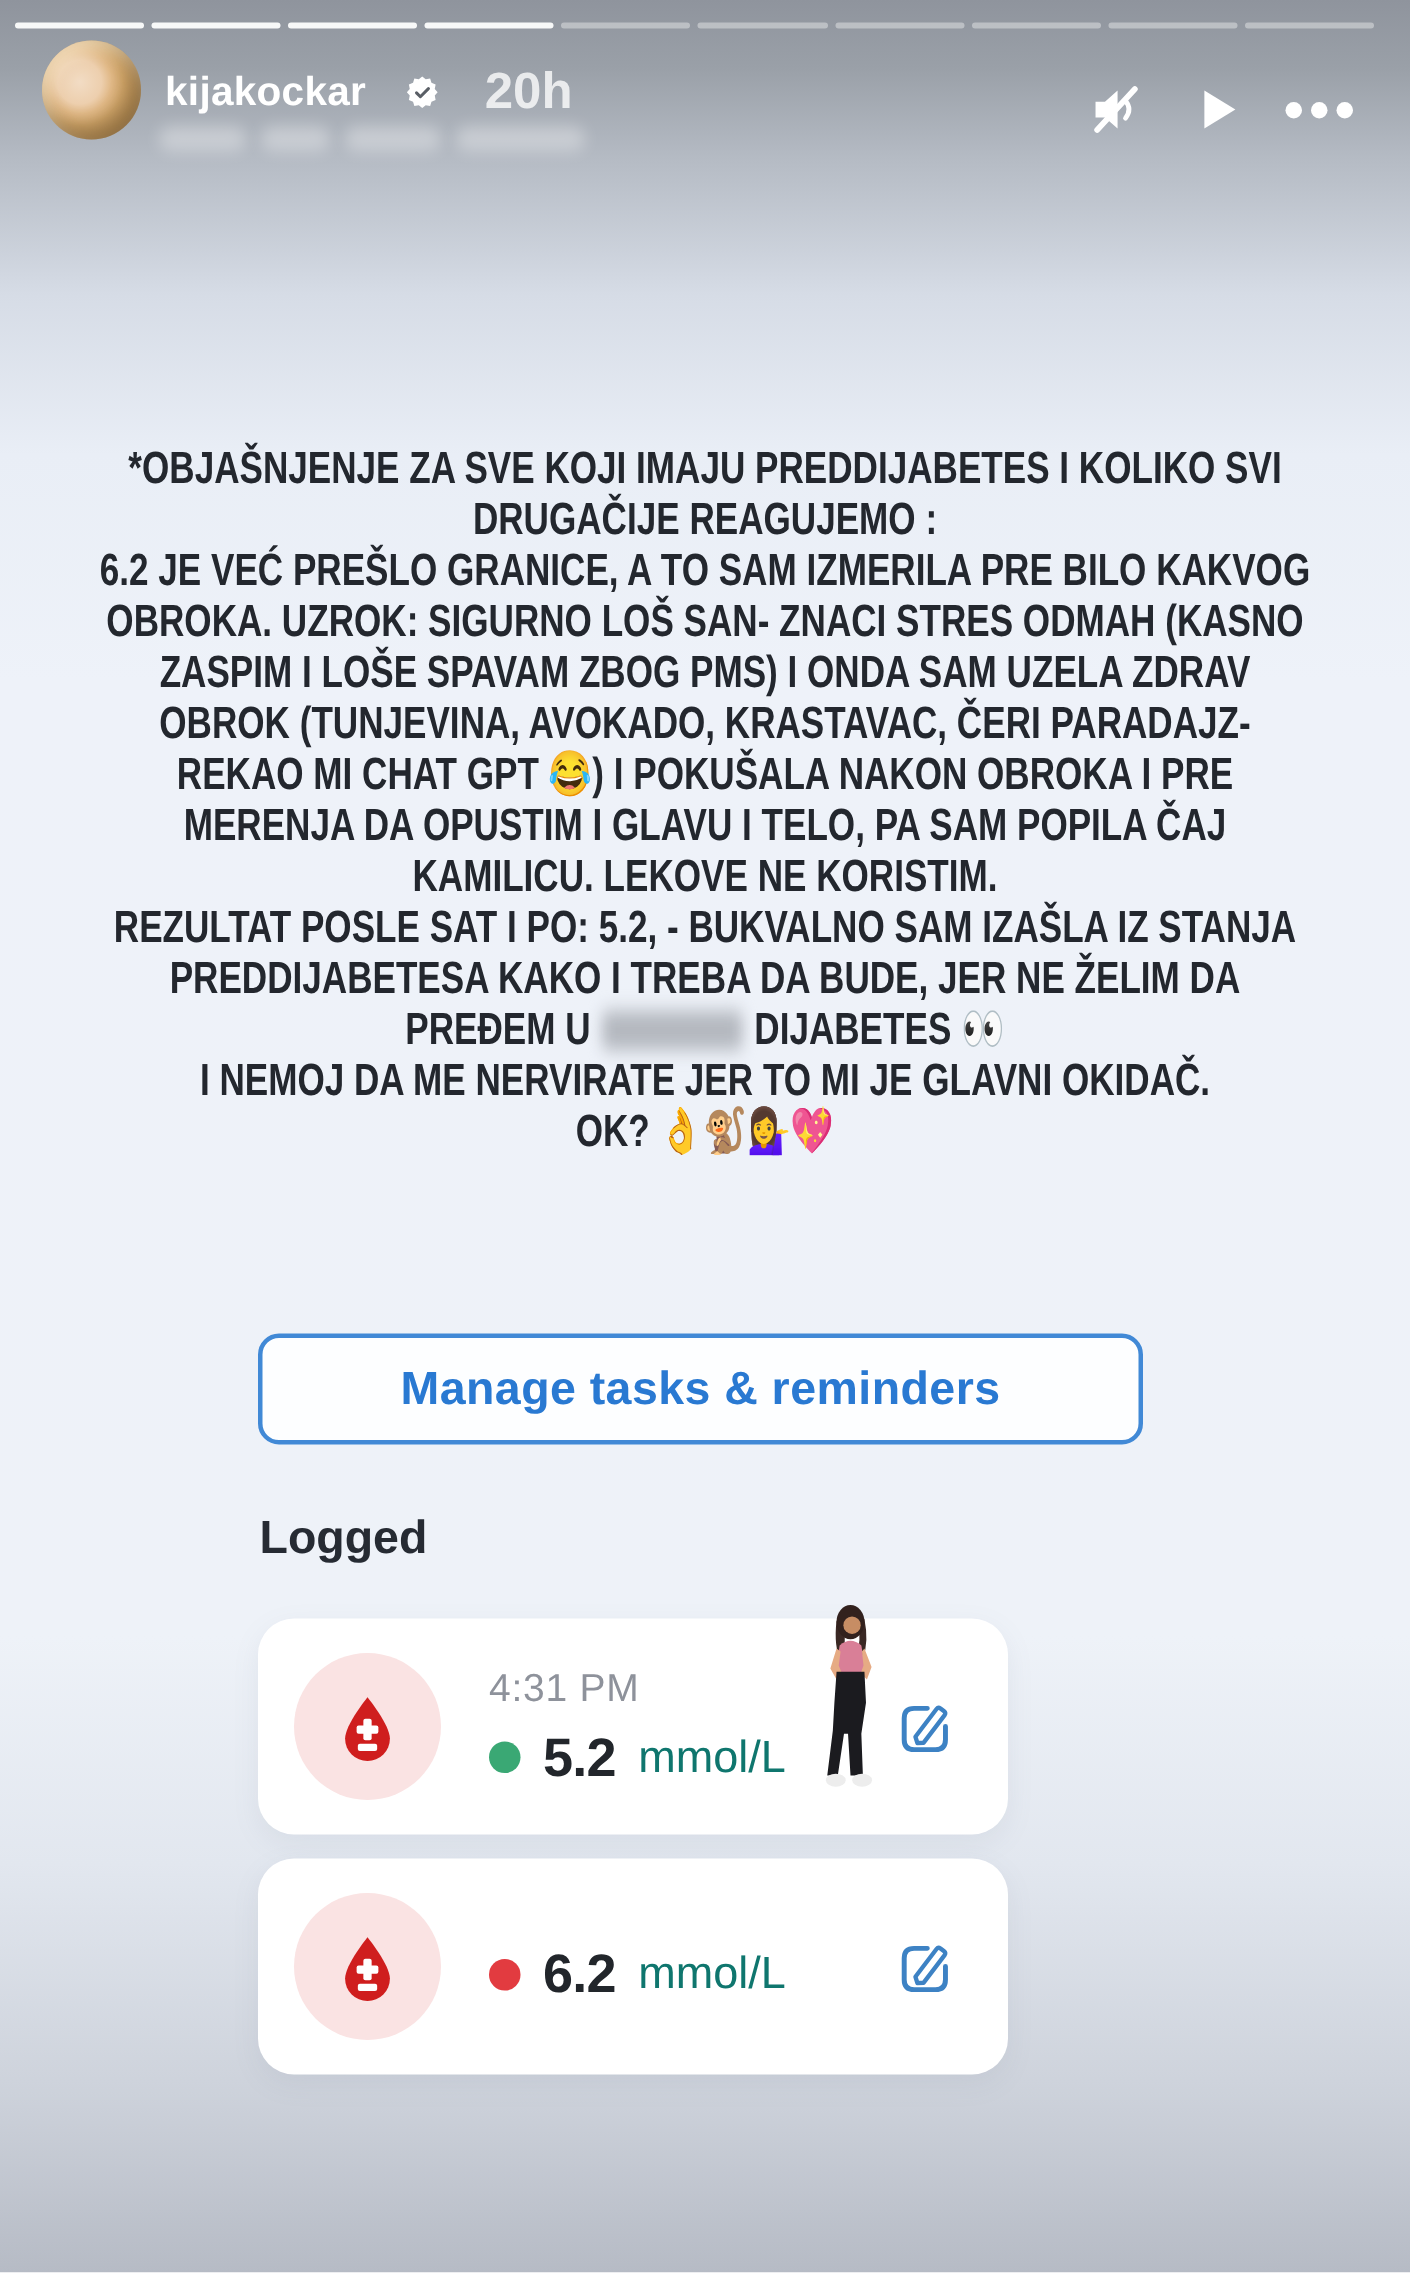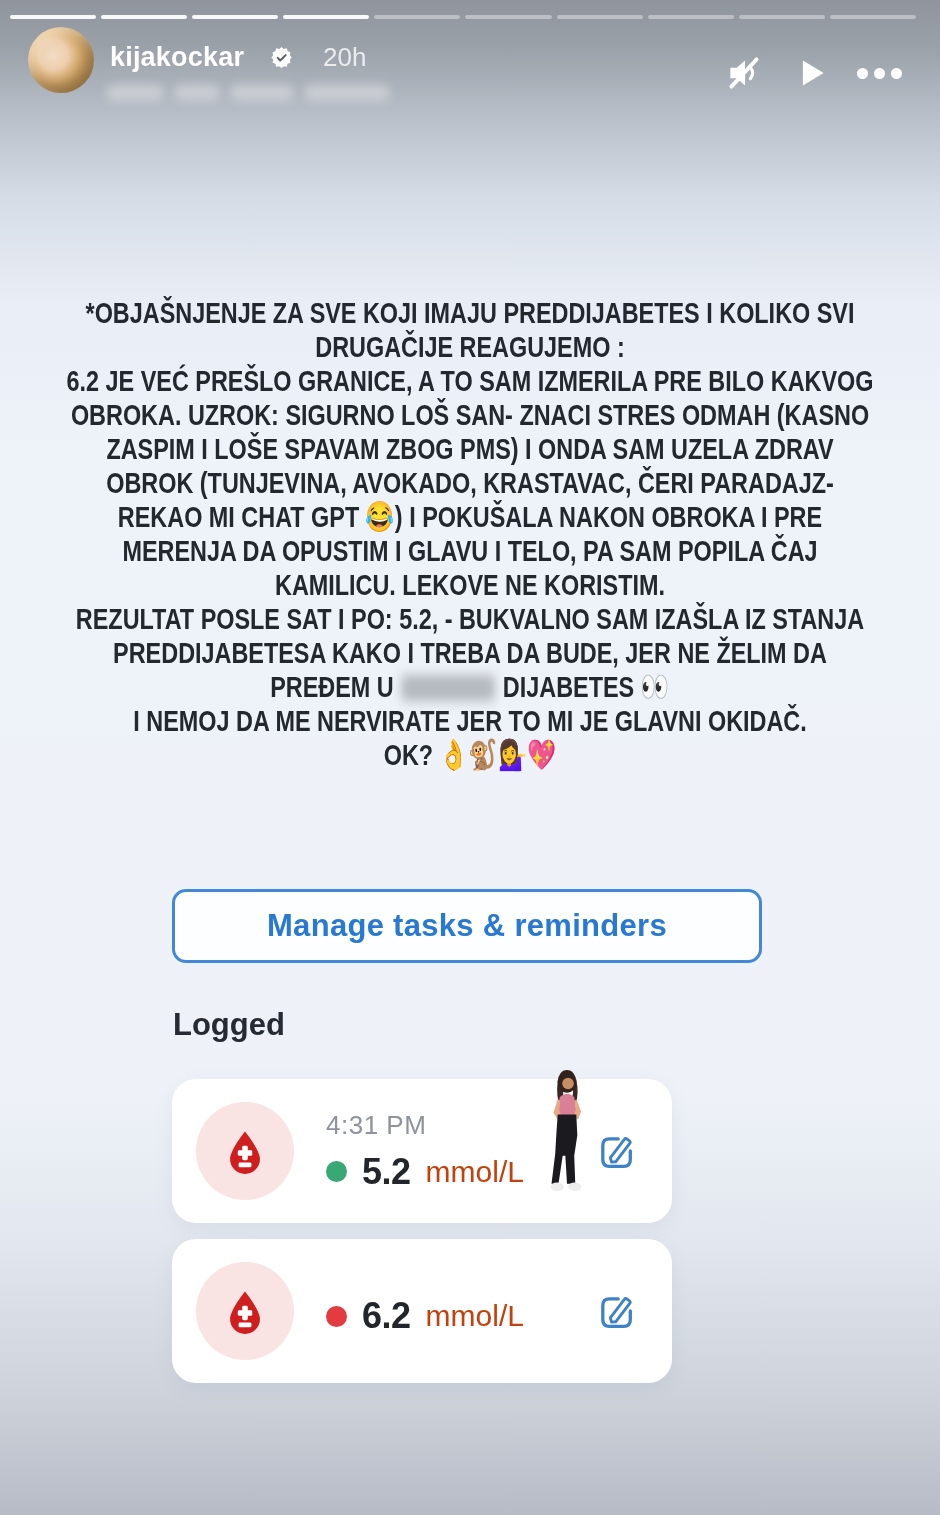--- a/index.html
+++ b/index.html
@@ -22,21 +22,21 @@
   
   .avatar{
     position:absolute; left:28px; top:27px; width:66px; height:66px; border-radius:50%;
     background:
       radial-gradient(circle at 38% 42%, #f2dcc4 0%, #edcfae 26%, #e0b886 38%, #cda266 52%, #b98f55 68%, #a07c4c 85%, #8d6f46 100%);
     box-shadow: inset -6px -8px 12px rgba(90,70,40,.35), inset 4px 6px 10px rgba(255,245,225,.55);
   }
   .head-row{ position:absolute; left:110px; top:42px; display:flex; align-items:center; gap:26px; }
   .username{ color:#ffffff; font-size:27px; font-weight:700; letter-spacing:.2px; }
   .badge{ width:23px; height:23px; display:inline-block; }
-  .timestamp{ color:rgba(255,255,255,.78); font-size:26px; font-weight:400; margin-left:4px; }
+  .timestamp{ color:rgba(255,255,255,.78); font-size:34px; font-weight:700; margin-left:4px; }
   .blur-row{ position:absolute; left:106px; top:84px; display:flex; gap:10px; }
   .blur-row .pill{ height:17px; border-radius:8px; background:rgba(255,255,255,.32); filter:blur(5px); }
 
   .controls{ position:absolute; top:52px; right:38px; display:flex; align-items:center; gap:28px; }
   .ctl{ display:flex; align-items:center; justify-content:center; }
   .dots{ display:flex; gap:6px; align-items:center; }
   .dots i{ width:11px; height:11px; border-radius:50%; background:#fff; display:block; }
 
   
   .story-text{
@@ -72,21 +72,21 @@
   .card.c1{ top:1079px; } .card.c2{ top:1239px; }
   .drop-badge{
     width:98px; height:98px; border-radius:50%; background:#fae3e3;
     display:flex; align-items:center; justify-content:center; flex:0 0 auto;
   }
   .entry-info{ margin-left:32px; display:flex; flex-direction:column; justify-content:center; }
   .entry-time{ font-size:26px; color:#8e929b; font-weight:500; letter-spacing:.5px; }
   .value-row{ display:flex; align-items:center; gap:15px; margin-top:10px; }
   .status-dot{ width:21px; height:21px; border-radius:50%; }
   .entry-value{ font-size:36px; font-weight:800; color:#22262b; letter-spacing:-.5px; }
-  .entry-unit{ font-size:30px; font-weight:500; color:#c2410c; }
+  .entry-unit{ font-size:30px; font-weight:500; color:#0f766e; }
   .edit-btn{ position:absolute; right:34px; top:50%; transform:translateY(-50%); width:44px; height:44px; cursor:pointer; }
 
   .walker{ position:absolute; left:541px; top:1068px; width:52px; height:126px; z-index:3; }
 </style>
 </head>
 <body>
 
 <div class="screen">
 
   <div class="progress">

